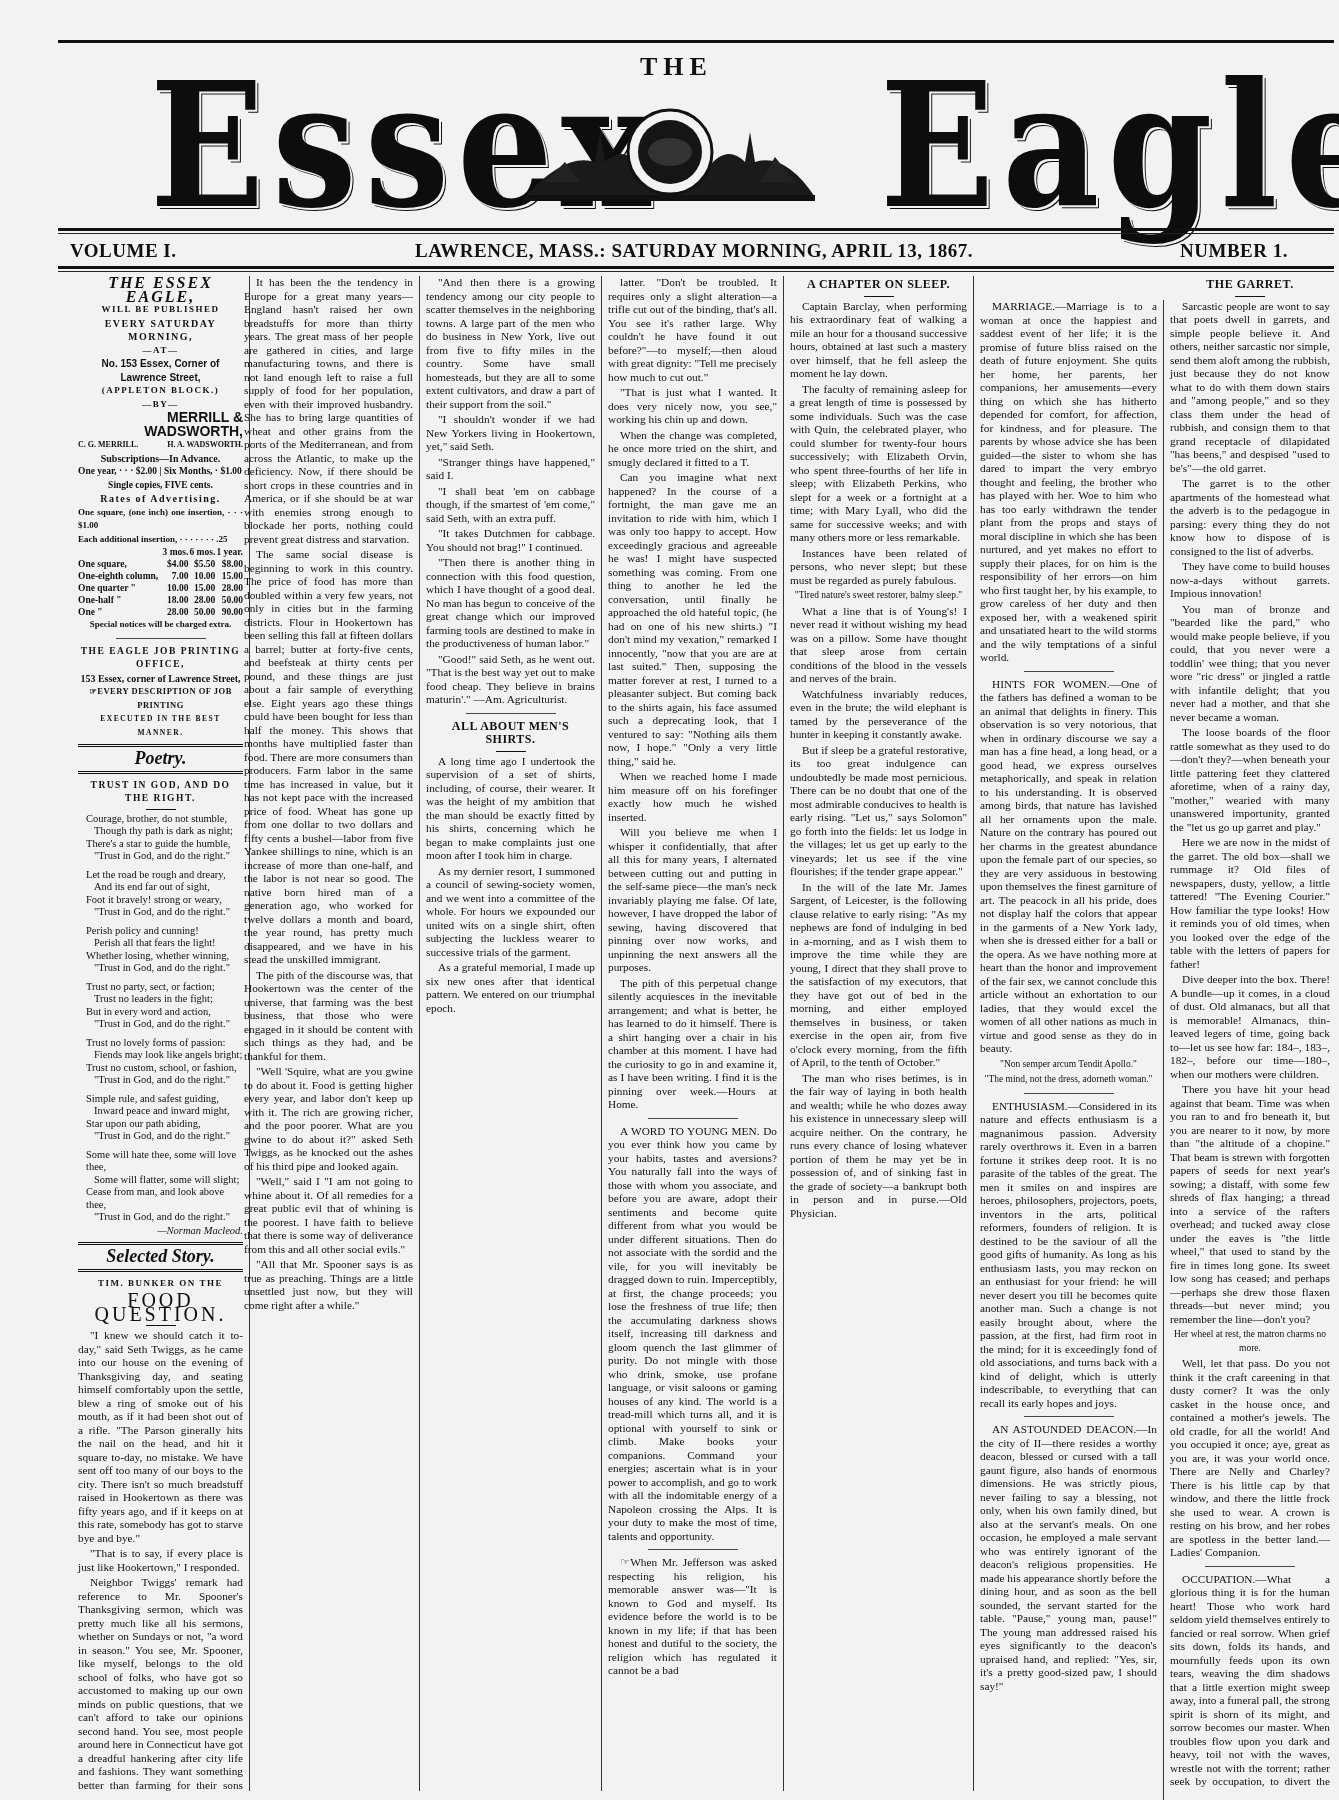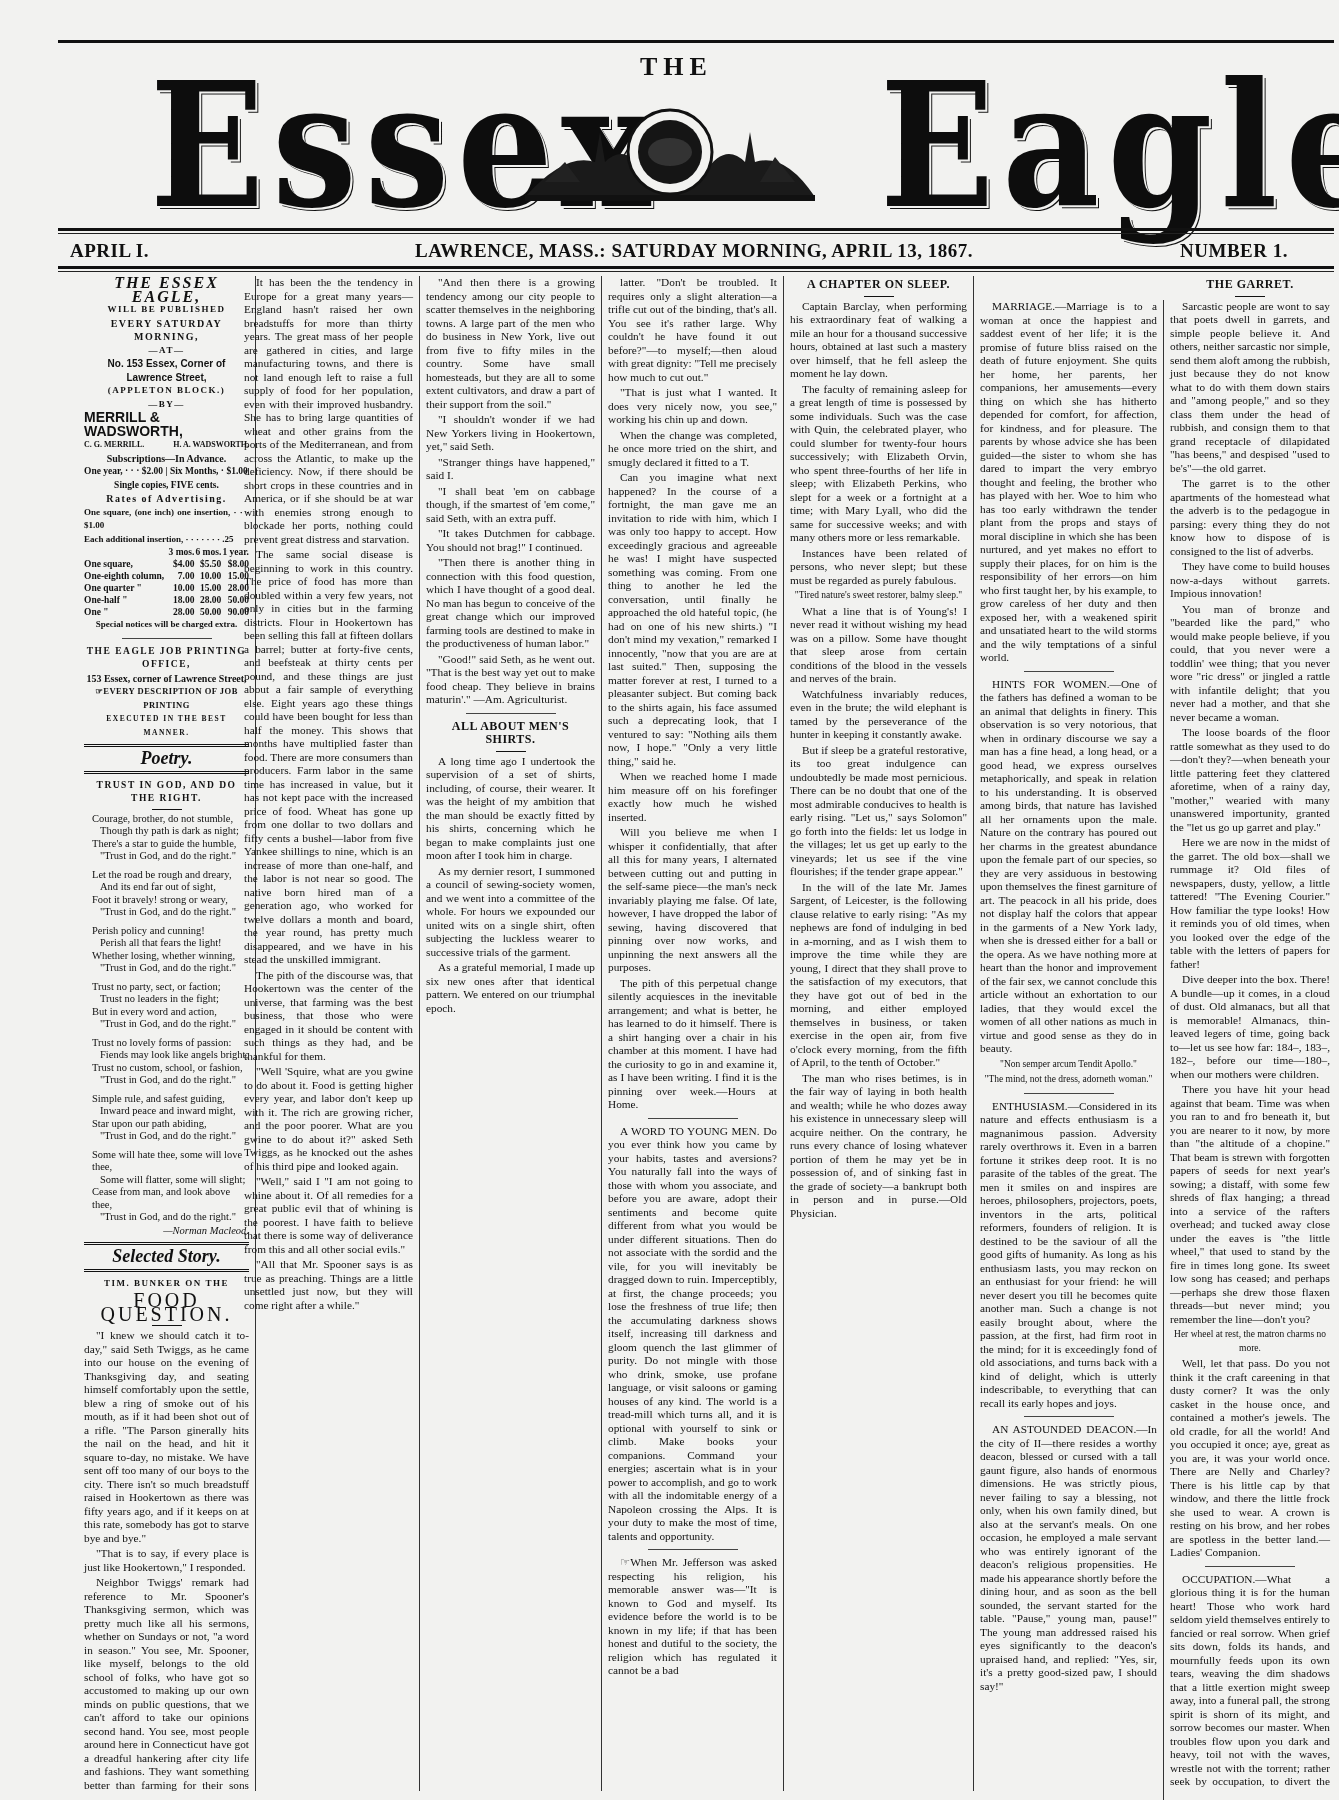--- a/index.html
+++ b/index.html
@@ -46,21 +46,21 @@
   .sc { font-variant: small-caps; }
   .poem { text-align: left; font-size: 10.5px; line-height: 12.5px; margin: 0 0 6px 8px; }
   .poem div.ind { padding-left: 8px; }
   .credit { text-align: right; font-style: italic; font-size: 10.5px; }
   table.rates { width: 100%; border-collapse: collapse; font-size: 9.5px; font-weight: bold; }
   table.rates td { padding: 0; line-height: 12px; }
   table.rates td.n { text-align: right; }
   .pub-title { text-align: center; font-size: 16px; font-weight: bold; font-style: italic; letter-spacing: 2px; }
   .tiny { font-size: 9px; letter-spacing: 1.5px; text-align: center; font-weight: bold; }
   .med { text-align: center; font-weight: bold; font-size: 11px; }
-  .big { text-align: left; font-weight: bold; font-size: 14px; font-family: "Liberation Sans", sans-serif; }
+  .big { text-align: right; font-weight: bold; font-size: 14px; font-family: "Liberation Sans", sans-serif; }
 </style>
 </head>
 <body>
 
 <div class="page">
 
   <div class="rule" style="top:40px;"></div>
   <div class="masthead-the">THE</div>
   <div class="masthead-word masthead-left">Essex</div>
 
@@ -72,30 +72,30 @@
     <rect x="20" y="103" width="290" height="6" fill="#111"></rect>
     <path d="M40 90 L60 70 L75 90 Z M255 90 L270 65 L290 90 Z" fill="#222"></path>
   </svg>
 
   <div class="masthead-word masthead-right">Eagle.</div>
 
   <div class="rule" style="top:228px;"></div>
   <div class="rule thin" style="top:233px;"></div>
 
   <div class="dateline">
-    <span style="left:0;">APRIL I.</span>
+    <span style="left:0;">VOLUME I.</span>
     <span style="left:345px;">LAWRENCE, MASS.: SATURDAY MORNING, APRIL 13, 1867.</span>
     <span style="left:1110px;">NUMBER 1.</span>
   </div>
   <div class="rule" style="top:266px;"></div>
   <div class="rule thin" style="top:271px;"></div>
 
   <div class="columns">
 
-    <div class="col" style="left:18px; width:178px;">
+    <div class="col" style="left:12px; width:178px;">
       <div class="pub-title">THE ESSEX EAGLE,</div>
       <div class="tiny">WILL BE PUBLISHED</div>
       <div class="tiny" style="font-size:10px;">EVERY SATURDAY MORNING,</div>
       <div class="tiny">—AT—</div>
       <div class="med" style="font-size:10px; font-family:'Liberation Sans',sans-serif;">No. 153 Essex, Corner of Lawrence Street,</div>
       <div class="tiny">(APPLETON BLOCK.)</div>
       <div class="tiny">—BY—</div>
       <div class="big">MERRILL &amp; WADSWORTH,</div>
       <div style="display:flex; justify-content:space-between; font-size:8px; font-weight:bold;">
         <span>C. G. MERRILL.</span>

